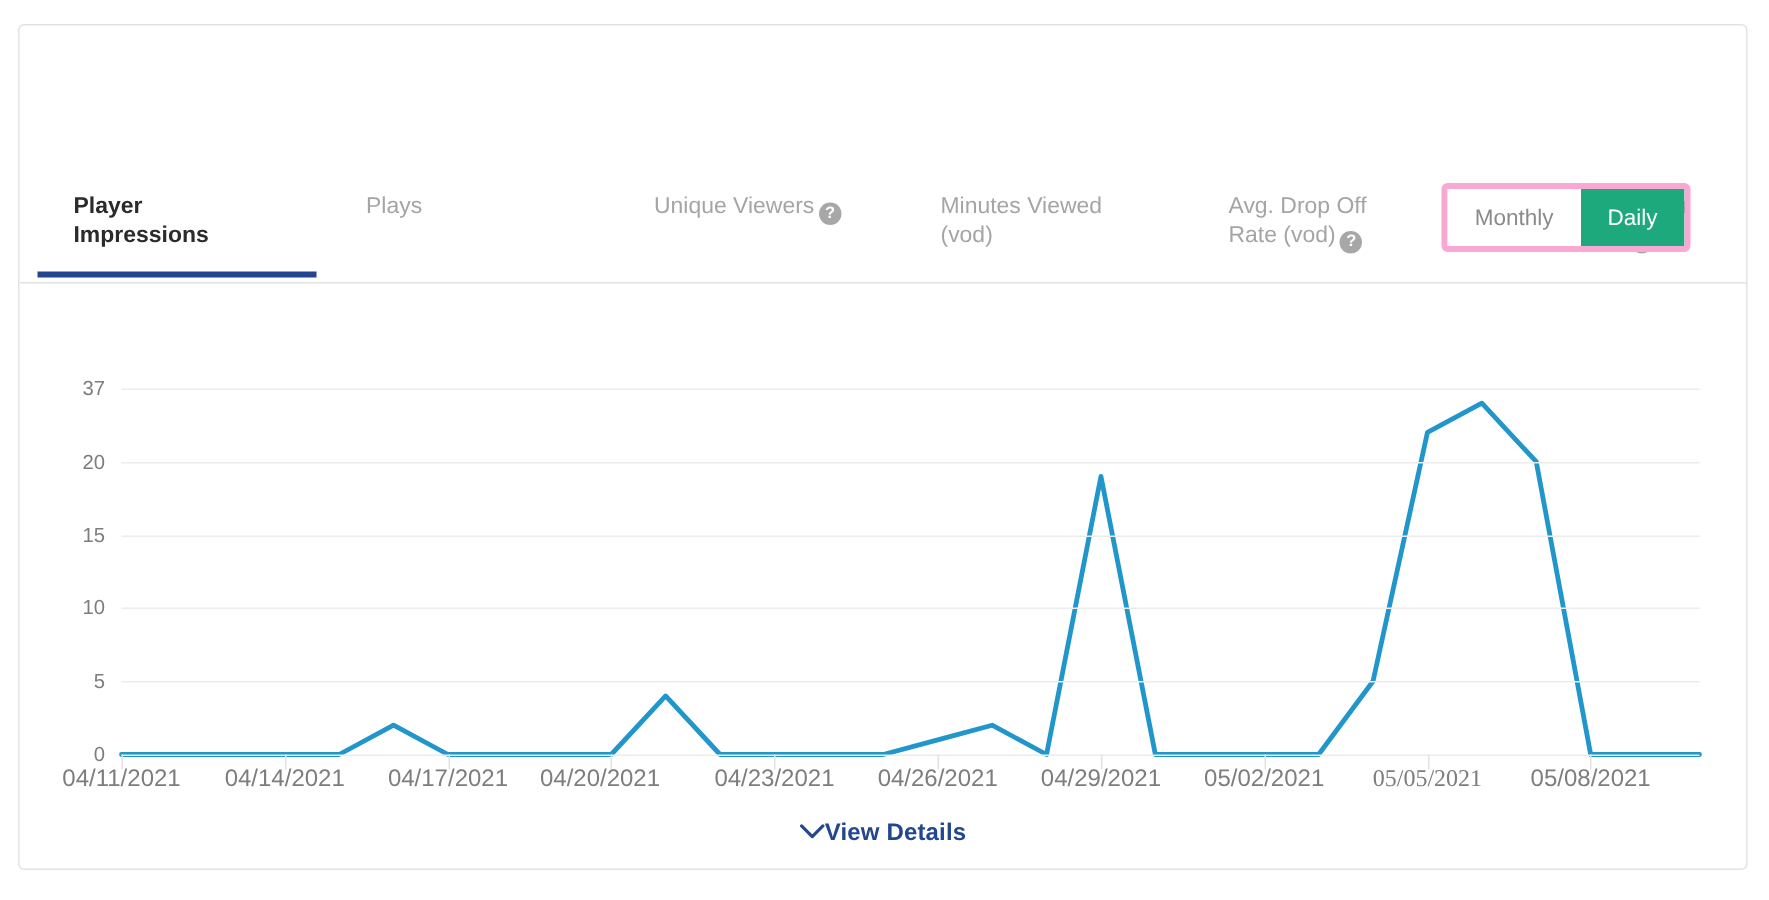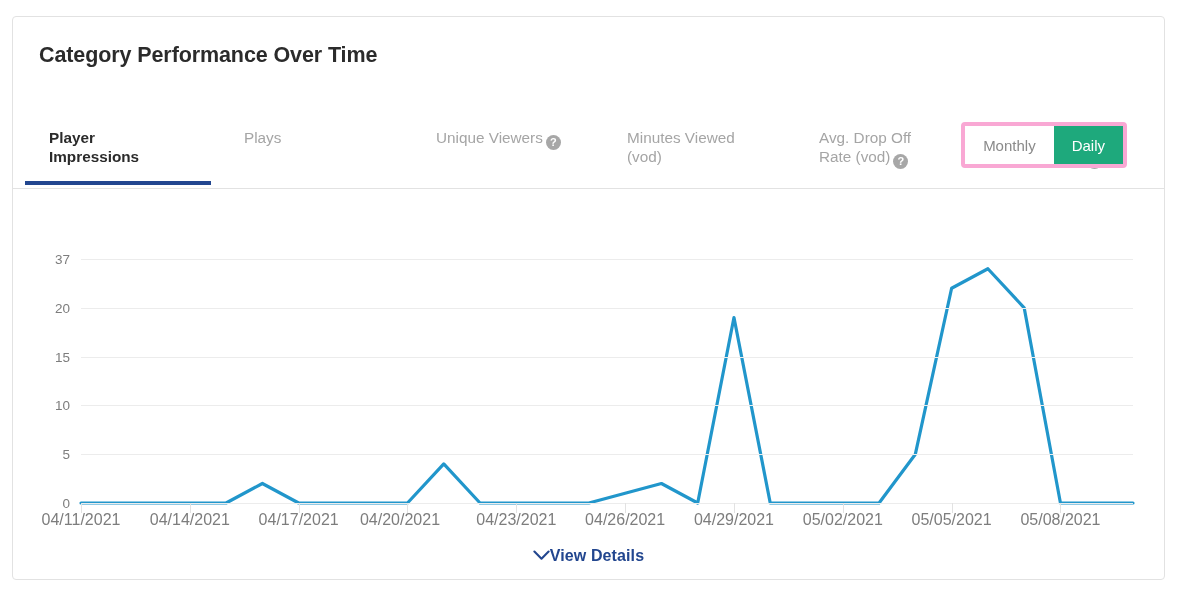--- a/index.html
+++ b/index.html
@@ -186,21 +186,20 @@
     font-weight: bold;
     color: #22468f;
     letter-spacing: 0.1px;
   }
 </style>
 </head>
 <body>
 
 <div id="card">
 
-  <div id="card-title">Category Performance Over Time</div>
 
   <div id="tabs">
       <div class="tab active" style="left: 36px; width: 130px;"><span class="tab-label">Player Impressions</span></div>
       <div class="tab-underline" style="left: 12px;"></div>
       <div class="tab" style="left: 231px; width: 130px;"><span class="tab-label">Plays</span></div>
       <div class="tab" style="left: 423px; width: 150px;"><span class="tab-label">Unique Viewers</span><span class="help-icon">?</span></div>
       <div class="tab" style="left: 614px; width: 120px;"><span class="tab-label">Minutes Viewed (vod)</span></div>
       <div class="tab" style="left: 806px; width: 120px;"><span class="tab-label">Avg. Drop Off Rate (vod)</span><span class="help-icon">?</span></div>
       <div class="tab" style="left: 1000px; width: 130px;"><span class="tab-label">Avg. Completion Rate (vod)</span><span class="help-icon">?</span></div>
     </div>
@@ -237,21 +236,21 @@
         <div class="xtick-label" style="left: 319px;">04/20/2021</div>
         <div class="xtick-line" style="left: 435.31px;"></div>
         <div class="xtick-label" style="left: 435.31px;">04/23/2021</div>
         <div class="xtick-line" style="left: 544.138px;"></div>
         <div class="xtick-label" style="left: 544.138px;">04/26/2021</div>
         <div class="xtick-line" style="left: 652.966px;"></div>
         <div class="xtick-label" style="left: 652.966px;">04/29/2021</div>
         <div class="xtick-line" style="left: 761.793px;"></div>
         <div class="xtick-label" style="left: 761.793px;">05/02/2021</div>
         <div class="xtick-line" style="left: 870.621px;"></div>
-        <div class="xtick-label" style="left: 870.621px;">05/05/2021</div>
+        <div class="xtick-label" style="left: 870.621px; font-family: Liberation Serif, serif;">05/05/2021</div>
         <div class="xtick-line" style="left: 979.448px;"></div>
         <div class="xtick-label" style="left: 979.448px;">05/08/2021</div>
       </div>
   </div>
 
   <div id="view-details">
     <span class="chev">
       <svg width="17" height="11" viewBox="0 0 17 11">
         <path d="M1.4 1.6 L8.5 8.7 L15.6 1.6" fill="none" stroke="#22468f" stroke-width="2.1" stroke-linecap="round" stroke-linejoin="round"></path>
       </svg>

